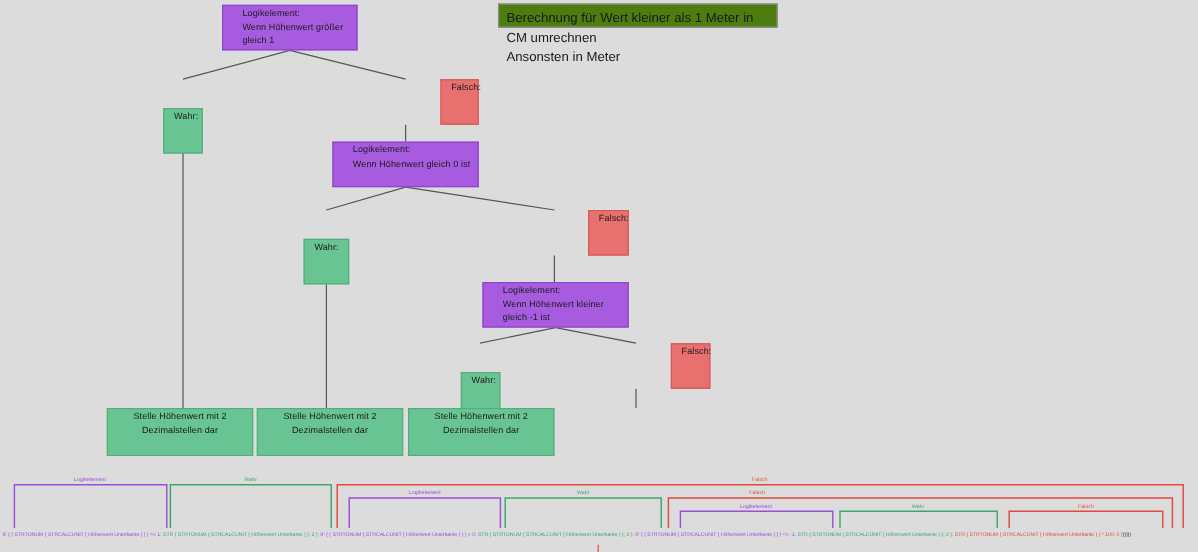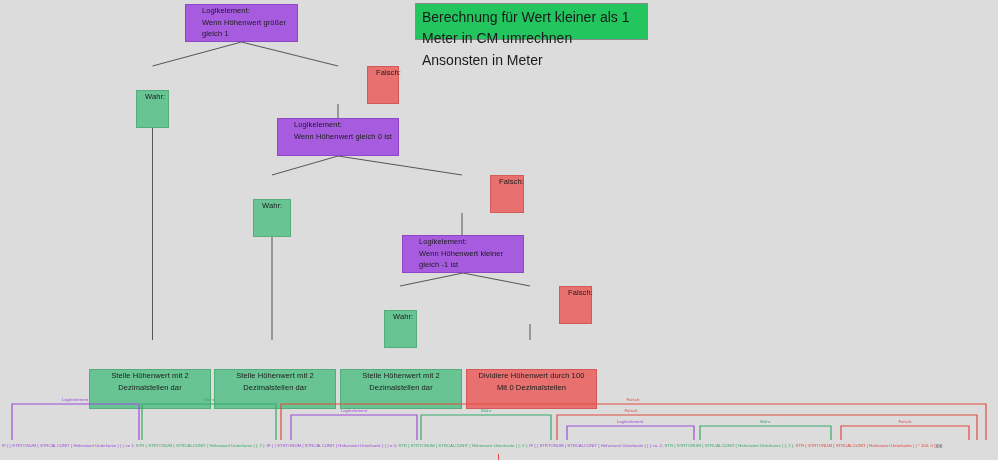--- a/index.html
+++ b/index.html
@@ -59,39 +59,38 @@
     background: #e8706e;
     border-color: #d25b59;
     padding-left: 8px;
     margin-left: 45px;
   }
   .node.result {
     background: #69c493;
     border-color: #55ad7c;
     justify-content: center;
     text-align: center;
-    margin-top: 29px;
   }
   .node.result.neg {
     background: #e8706e;
     border-color: #d25b59;
   }
 
   
   #note-box {
     position: absolute;
     box-sizing: border-box;
     left: 415px;
     top: 3px;
     width: 233px;
-    height: 37px;
-    background: #22c55e;
+    height: 20px;
+    background: #4d7c0f;
     border: 1px solid #8a8a8a;
     padding: 3px 5px 0 6px;
-    font-size: 14px;
+    font-size: 11px;
     line-height: 1.52;
     white-space: pre-line;
   }
 
   
   #formula-strip {
     position: absolute;
     left: 0;
     top: 396px;
     width: 998px;
@@ -189,24 +188,20 @@
       <span class="node-text">Falsch:</span>
     </div>
     <div class="node result" style="left: 89px; top: 340px; width: 122px; height: 40px;">
       <span class="node-text">Stelle Höhenwert mit 2 Dezimalstellen dar</span>
     </div>
     <div class="node result" style="left: 214px; top: 340px; width: 122px; height: 40px;">
       <span class="node-text">Stelle Höhenwert mit 2 Dezimalstellen dar</span>
     </div>
     <div class="node result" style="left: 340px; top: 340px; width: 122px; height: 40px;">
       <span class="node-text">Stelle Höhenwert mit 2 Dezimalstellen dar</span>
-    </div>
-    <div class="node result neg" style="left: 466px; top: 340px; width: 131px; height: 40px;">
-      <span class="node-text">Dividiere Höhenwert durch 100
-Mit 0 Dezimalstellen</span>
     </div>
   </div>
 
 <div id="note-box">Berechnung für Wert kleiner als 1 Meter in CM umrechnen
 Ansonsten in Meter</div>
 
 <div id="formula-strip">
   <svg id="bracket-layer" viewBox="0 0 998 64">
       <path d="M 12 44 L 12 8 L 139 8 L 139 44" stroke="#9b4ddb" stroke-width="1.2" fill="none"></path>
       <path d="M 142 44 L 142 8 L 276 8 L 276 44" stroke="#3aa86a" stroke-width="1.2" fill="none"></path>

